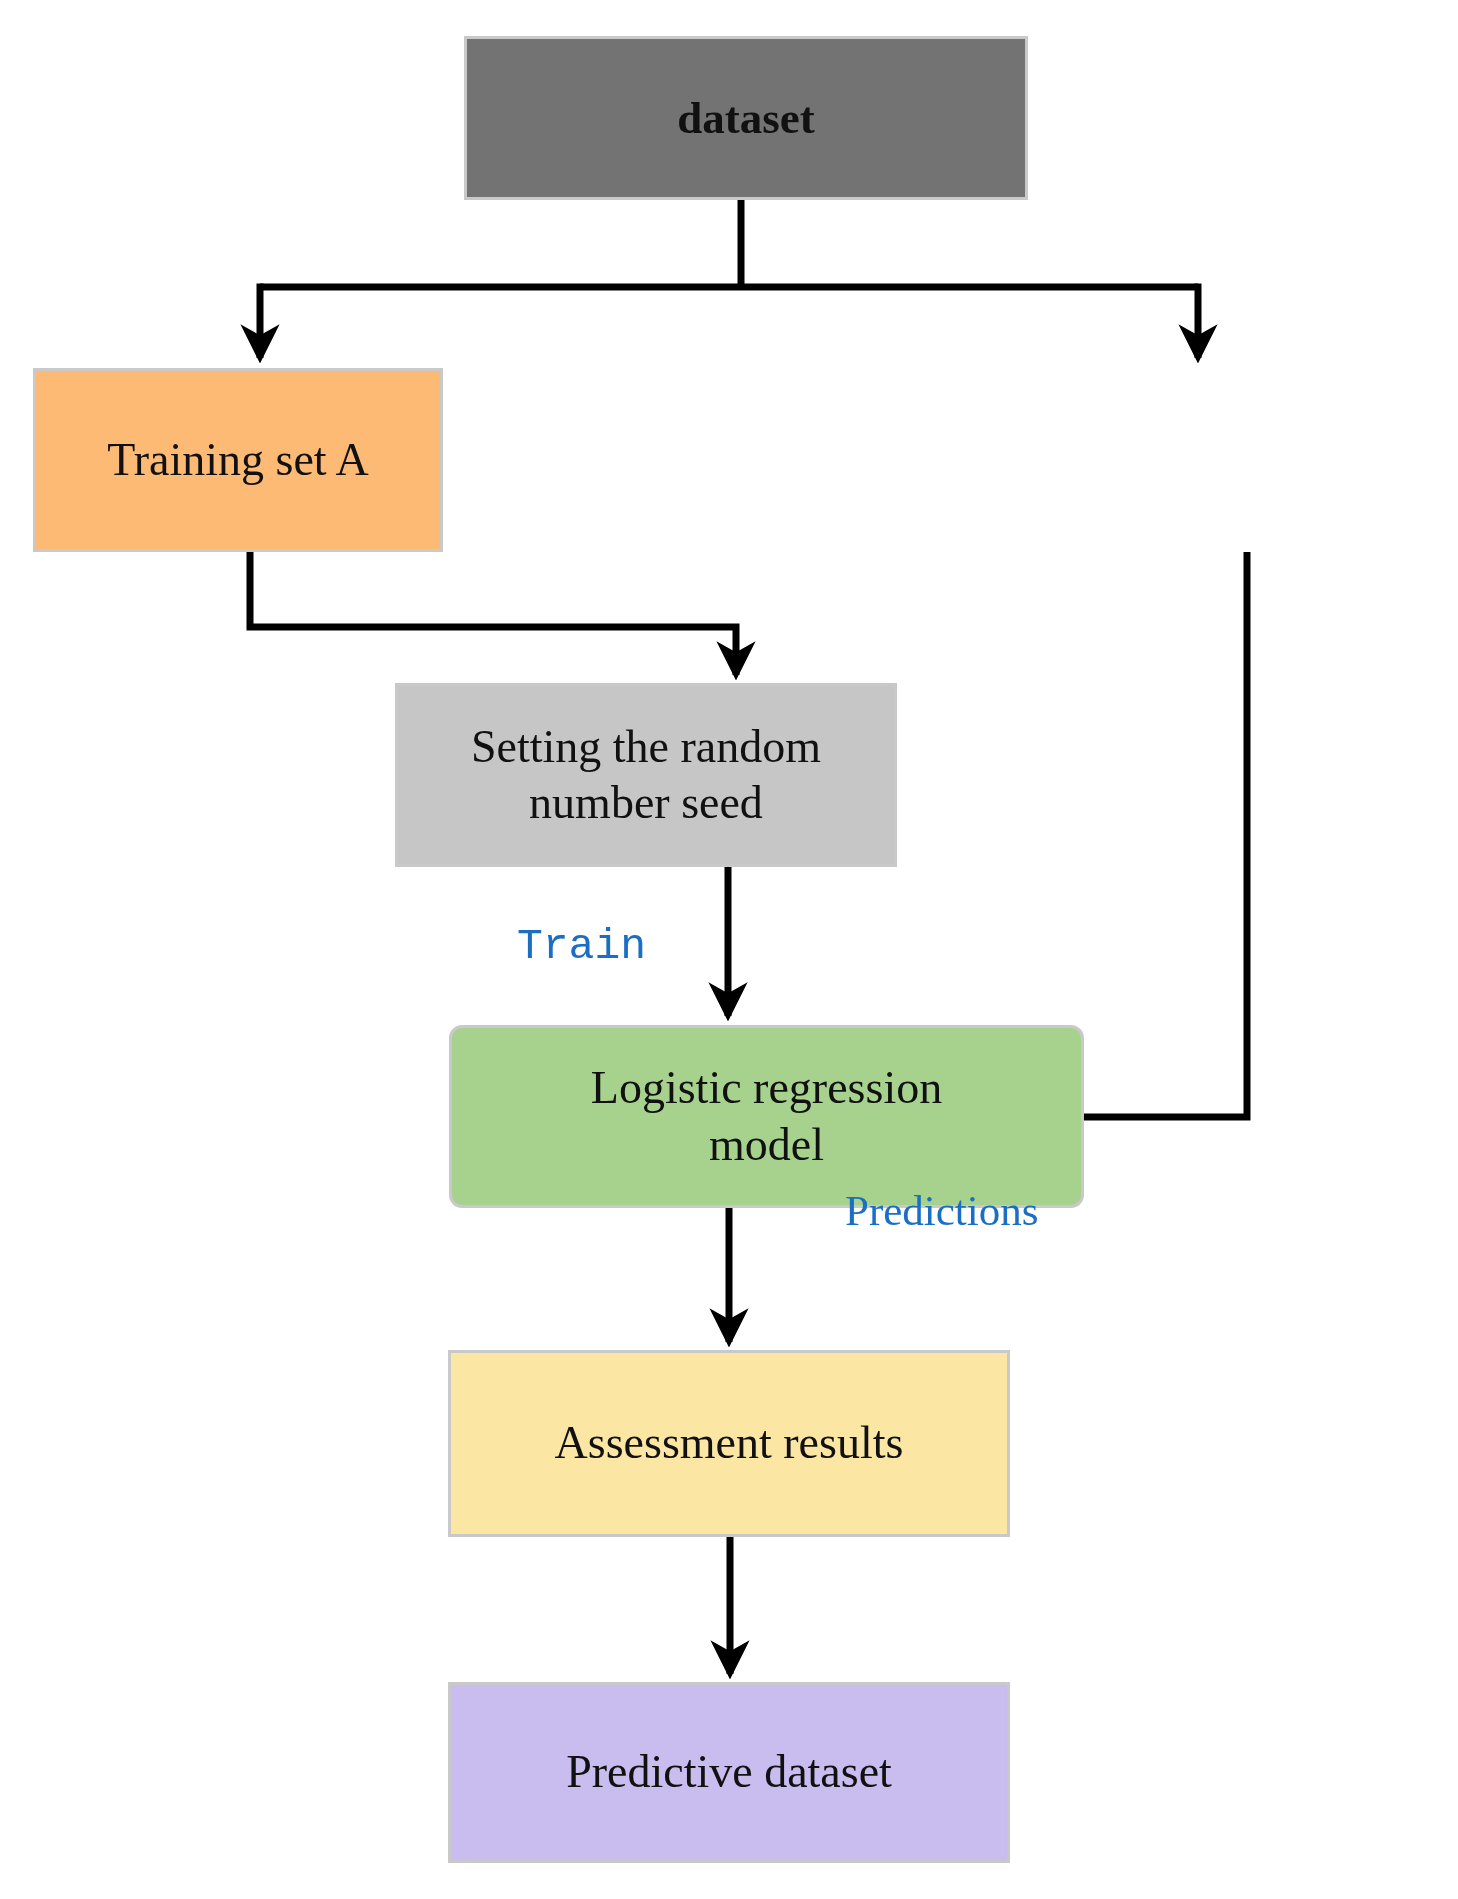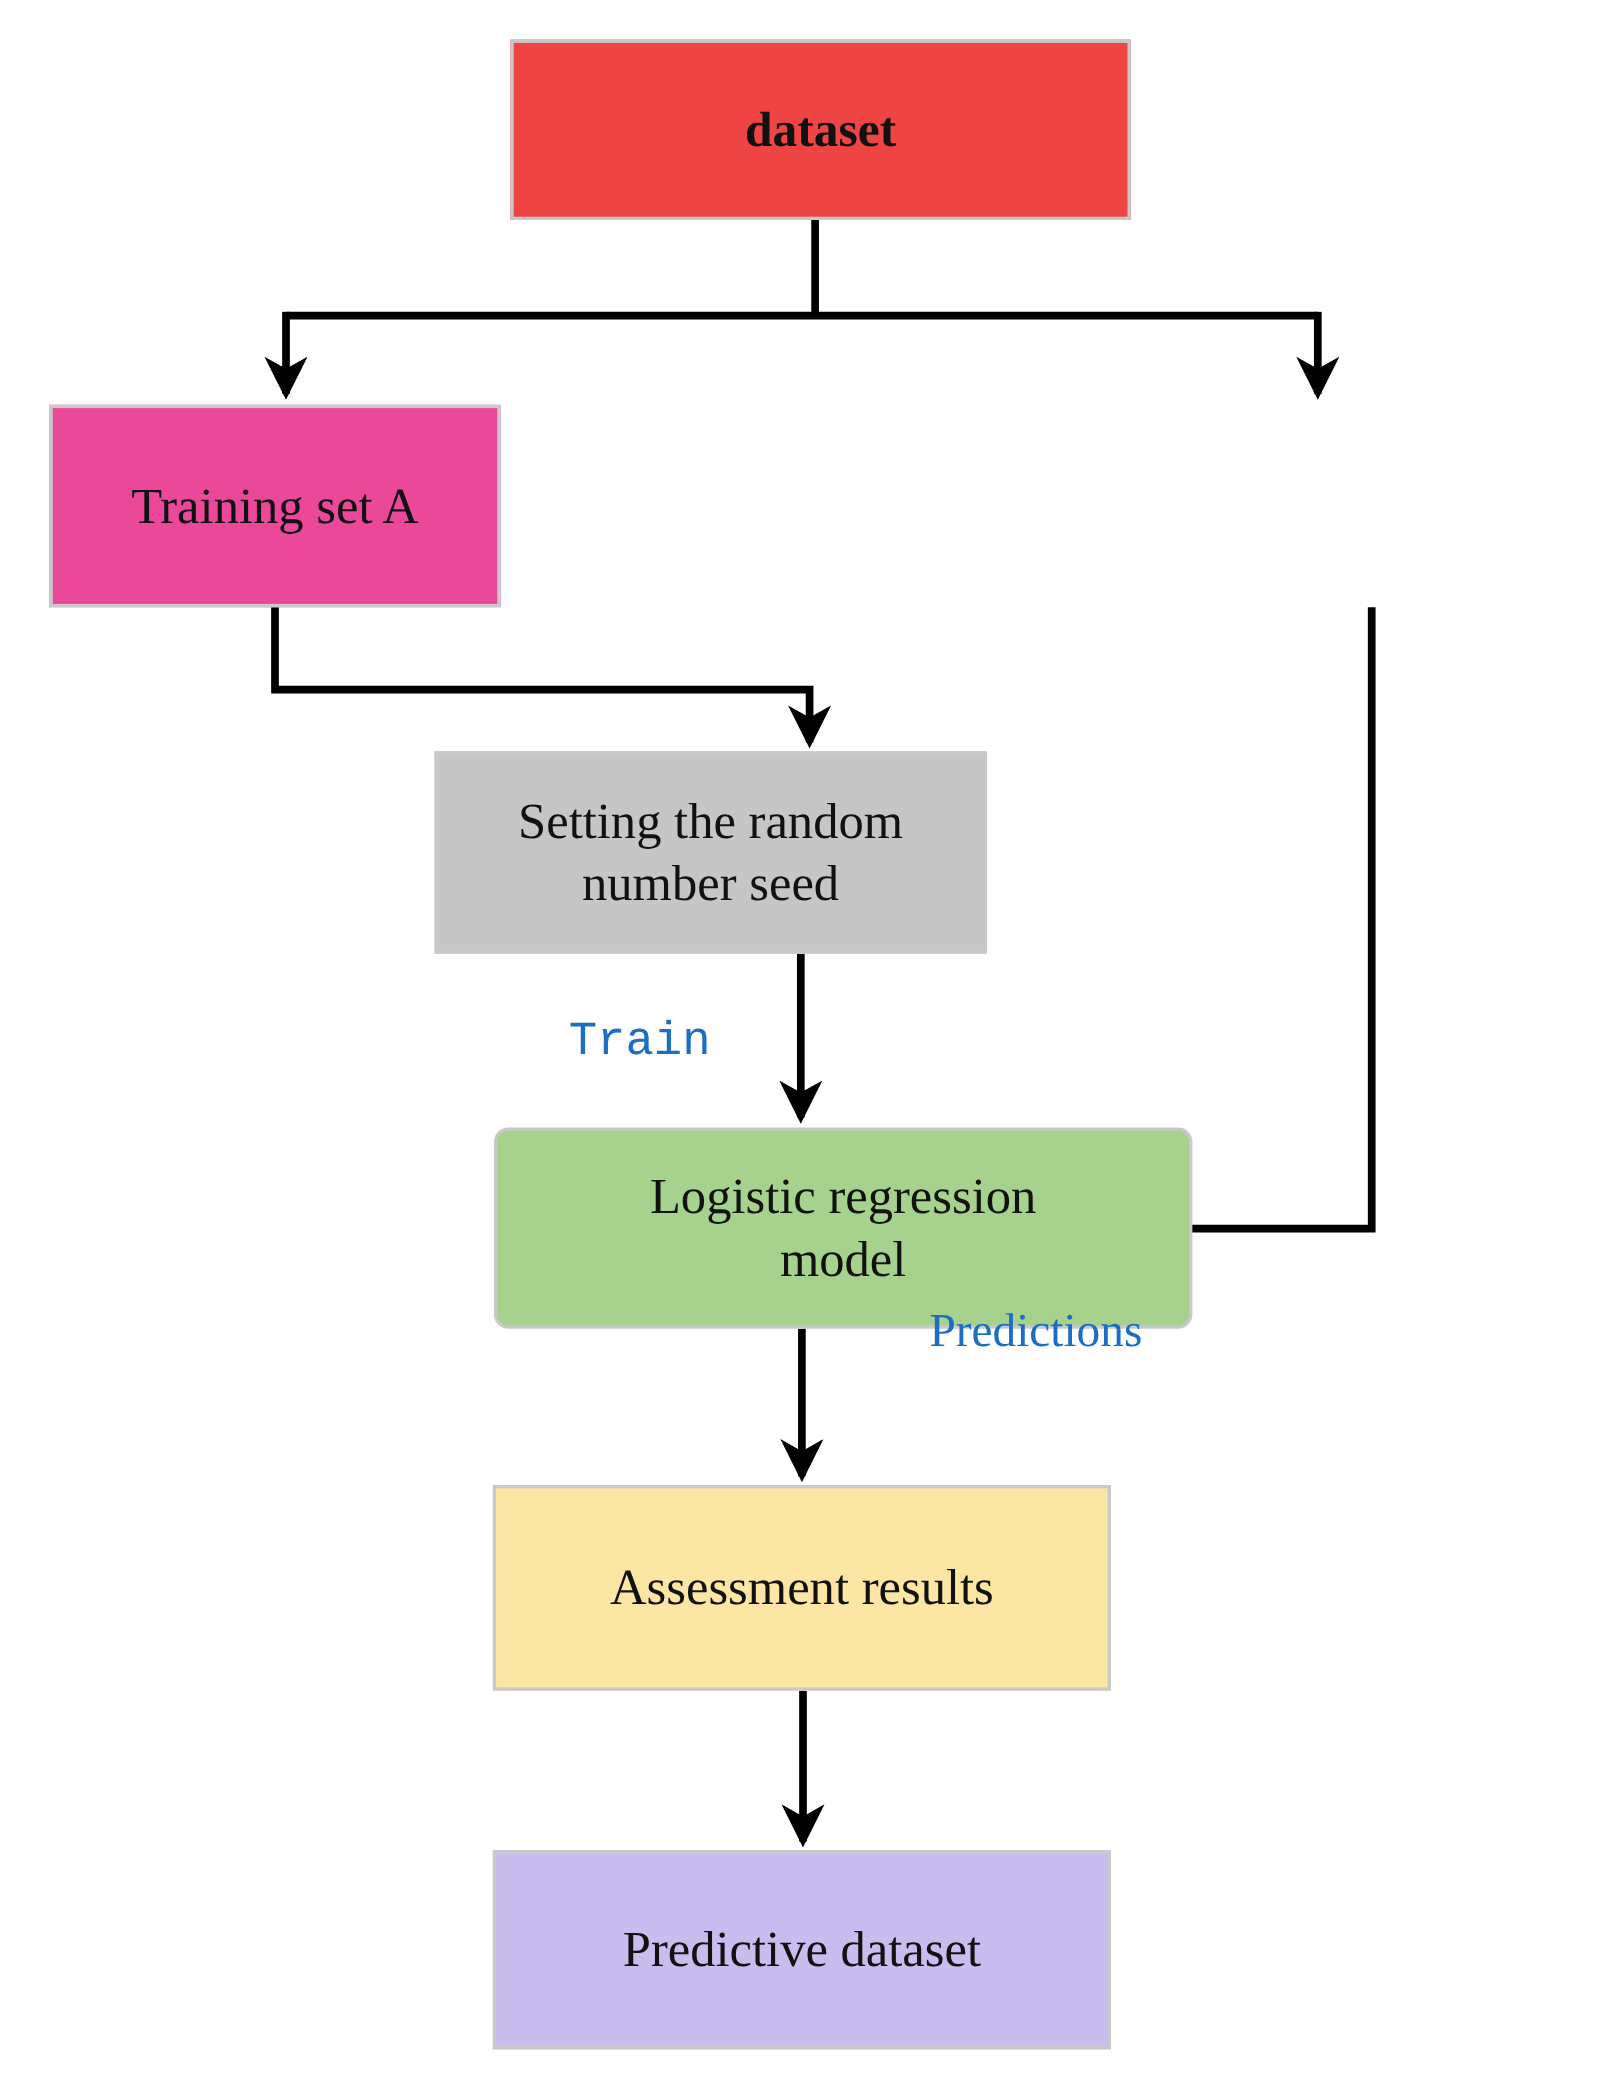--- a/index.html
+++ b/index.html
@@ -65,25 +65,25 @@
       <path marker-end="url(#arrowhead)" d="M728,867 L728,1016"></path>
 
       <path marker-end="url(#arrowhead)" d="M1247,552 L1247,1117 L1021,1117"></path>
 
       <path marker-end="url(#arrowhead)" d="M729,1208 L729,1342"></path>
 
       <path marker-end="url(#arrowhead)" d="M730,1537 L730,1674"></path>
     </g>
   </svg>
 
-  <div class="node node-dataset" style="background-color: #ef4444;">
+  <div class="node node-dataset" style="background-color: #737373;">
     <span class="lbl">dataset</span>
   </div>
 
-  <div class="node node-training" style="background-color: #ec4899; margin-left: 12px;">
+  <div class="node node-training" style="background-color: #fdba74;">
     <span class="lbl">Training set A</span>
   </div>
 
 
   <div class="node node-seed" style="background-color: rgb(198, 198, 198);">
     <span class="lbl">Setting the random number seed</span>
   </div>
 
   <div class="node node-model" style="background-color: rgb(167, 210, 142);">
     <span class="lbl">Logistic regression model</span>

